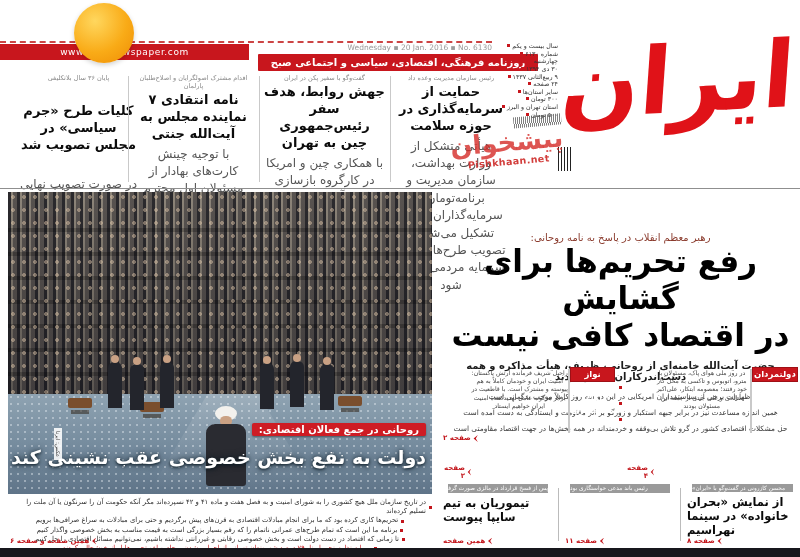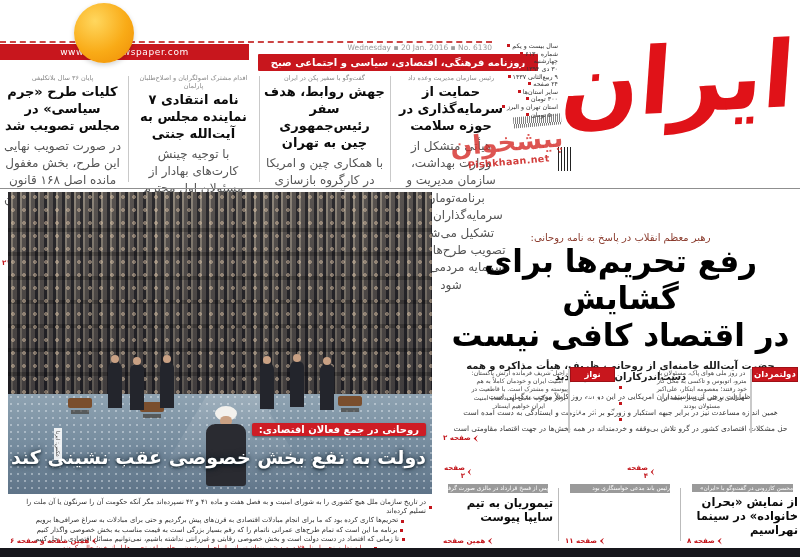--- a/index.html
+++ b/index.html
@@ -28,21 +28,21 @@
         background:repeating-linear-gradient(90deg,#222 0 1px,transparent 1px 3px);}
   .watermark{position:absolute;left:452px;top:118px;width:112px;height:70px;transform:rotate(-5deg);z-index:6;}
   .wm-bc{width:48px;height:11px;margin-left:auto;opacity:.75;
         background:repeating-linear-gradient(90deg,#555 0 1px,transparent 1px 2px);}
   .wm-name{font-size:26px;font-weight:bold;color:rgba(214,48,44,.82);line-height:1.05;direction:rtl;text-align:center;}
   .wm-site{font-size:9.5px;font-weight:bold;color:rgba(205,40,38,.9);direction:ltr;text-align:center;letter-spacing:.4px;}
 
   
   .top-strip{position:absolute;left:2px;top:74px;width:508px;height:112px;}
   .tcol{position:absolute;top:0;height:112px;direction:rtl;text-align:center;display:flex;flex-direction:column;}
-  .tc1{left:0;width:121px;} .tc2{left:131px;width:121px;} .tc3{left:262px;width:121px;} .tc4{left:393px;width:112px;}
+  .tc1{left:16px;width:121px;gap:19px;} .tc2{left:131px;width:121px;} .tc3{left:262px;width:121px;} .tc4{left:393px;width:112px;}
   .kicker{font-size:6.5px;color:#8a8a8a;margin-bottom:2px;}
   .ttl{font-size:13px;font-weight:bold;color:#0b0b0b;line-height:1.3;}
   .bdy{font-size:12px;color:#555;line-height:1.45;margin-top:3px;}
   .vsep{position:absolute;top:2px;height:106px;width:1px;background:#c9c9c9;}
   .vs1{left:126px;} .vs2{left:257px;} .vs3{left:388px;}
   .strip-rule{position:absolute;left:0;top:188px;width:800px;height:1px;background:#8f8f8f;}
 
   .pageref{display:flex;direction:rtl;justify-content:flex-end;align-items:center;gap:2px;
            font-size:7px;font-weight:bold;color:#c3161c;margin-top:auto;}
   .flame{width:5px;height:7px;background:#c3161c;clip-path:polygon(100% 0,15% 50%,100% 100%,60% 50%);}
@@ -119,21 +119,21 @@
   .m-window{position:absolute;top:4px;left:6px;width:72px;height:13px;background:rgba(222,229,236,.55);border-radius:3px;}
   .m-pole{position:absolute;left:50%;top:0;width:2px;height:100%;background:#d8dadd;}
   .m-man{position:absolute;bottom:0;background:#23262c;border-radius:9px 9px 0 0;}
   .m-man::before{content:'';display:block;border-radius:50%;background:#c9a184;margin:-10px auto 0;width:13px;height:12px;}
   .mm1{left:8px;width:40px;height:36px;}
   .mm2{left:64px;width:44px;height:42px;} .mm2::before{background:#d5d0c8;}
   .mm3{right:6px;width:40px;height:38px;}
 
   
   .bstories{position:absolute;left:443px;top:484px;width:355px;height:61px;}
-  .bstory{position:absolute;top:0;height:61px;direction:rtl;text-align:right;display:flex;flex-direction:column;}
+  .bstory{position:absolute;top:0;height:61px;direction:rtl;text-align:left;display:flex;flex-direction:column;}
   .bst1{left:0;width:110px;} .bst2{left:122px;width:110px;} .bst3{left:244px;width:111px;}
   .bs-kicker{height:9px;background:#9a9a9a;color:#fff;font-size:5.8px;line-height:9px;margin:0 5px;
        white-space:nowrap;overflow:hidden;}
   .bs-title{font-size:11.5px;font-weight:bold;color:#0b0b0b;line-height:1.22;margin-top:3px;}
   .bsep{position:absolute;top:4px;width:1px;height:53px;background:#bbb;}
   .bp1{left:115px;} .bp2{left:237px;}
 
   .bottom-bar{position:absolute;left:0;top:548px;width:800px;height:9px;background:#17171c;}
 </style>
 </head>

